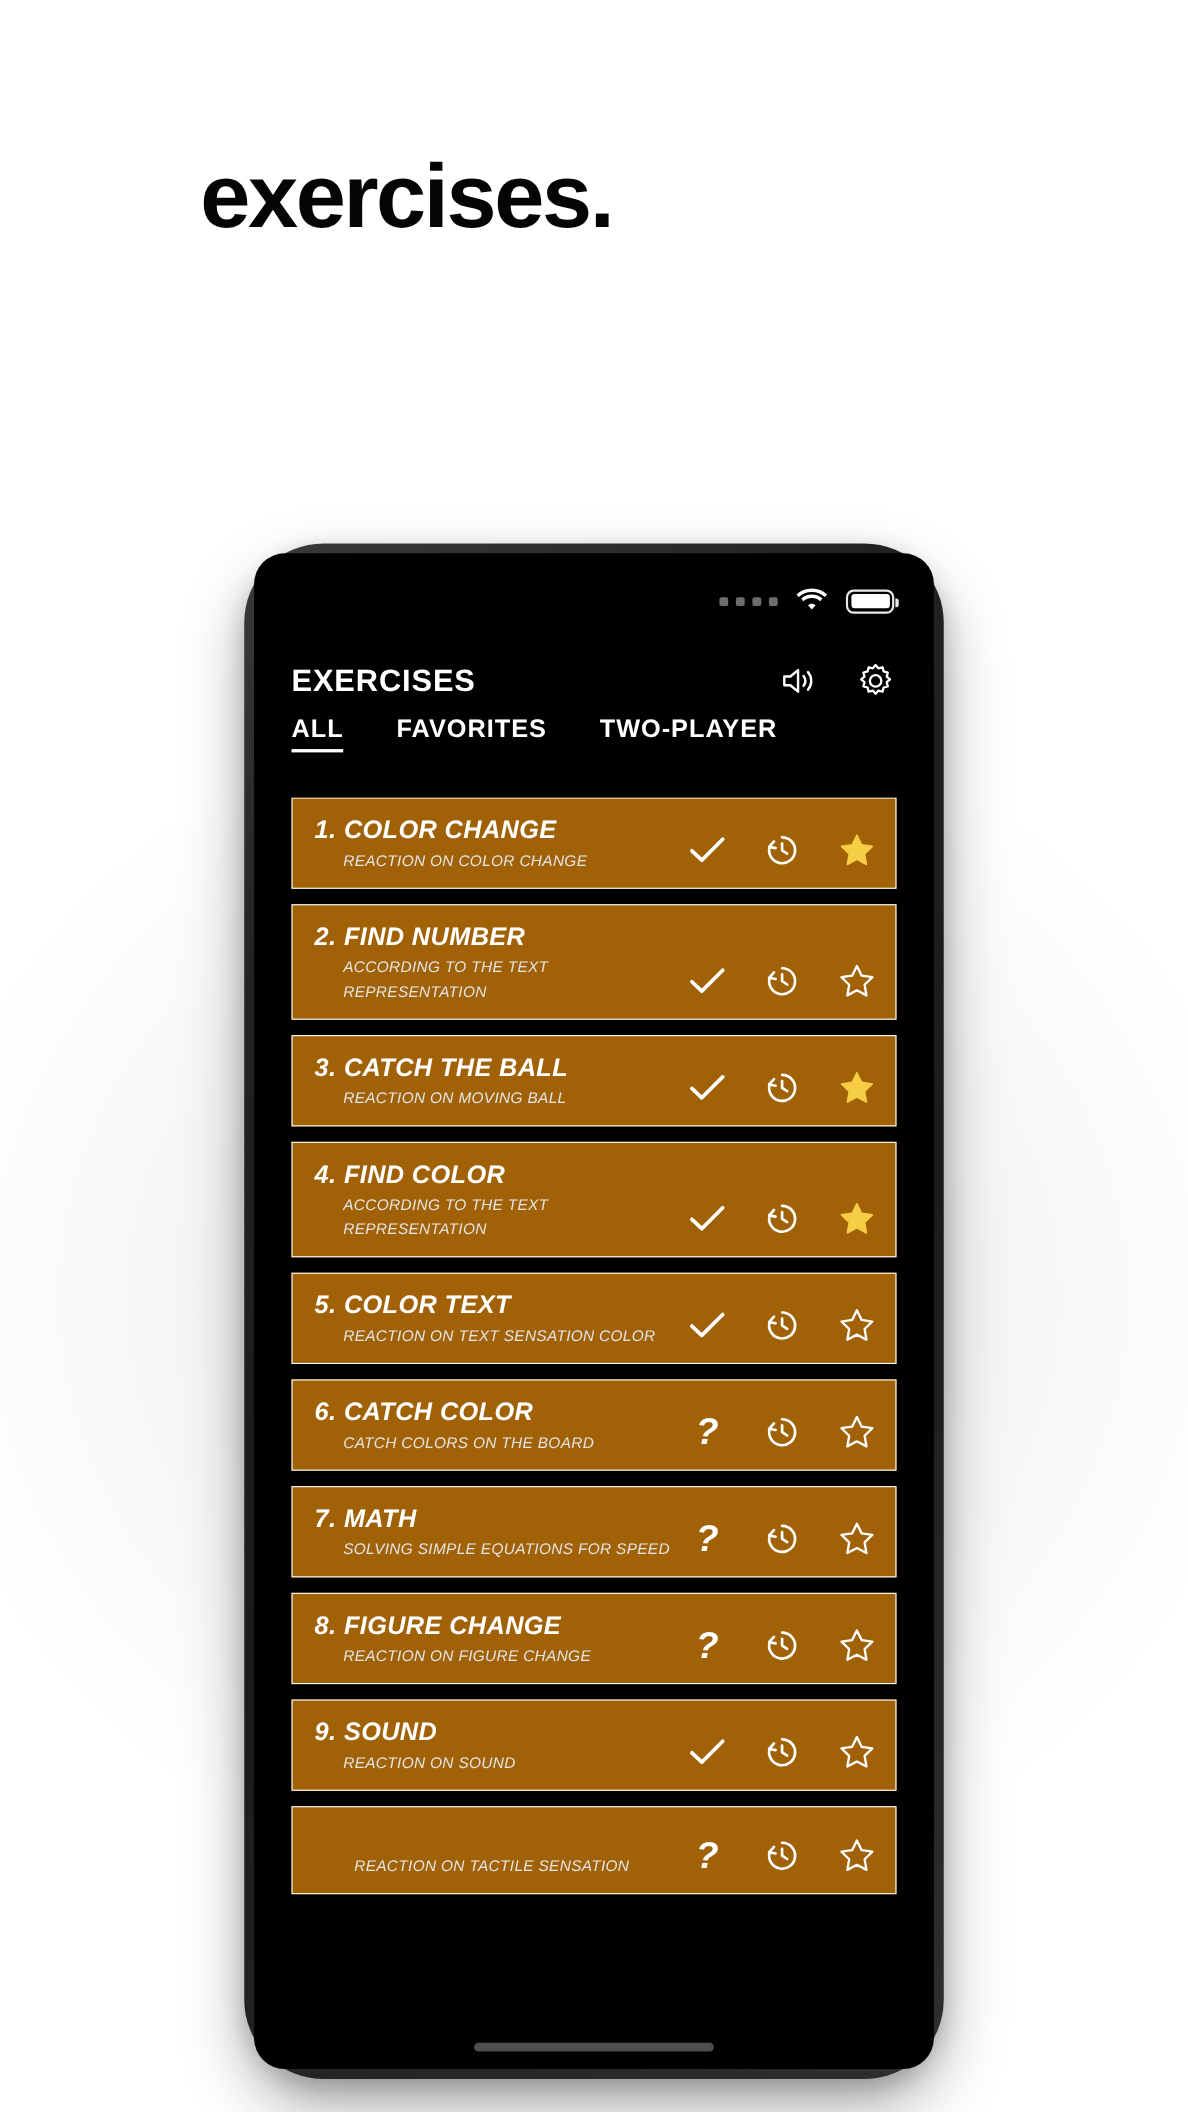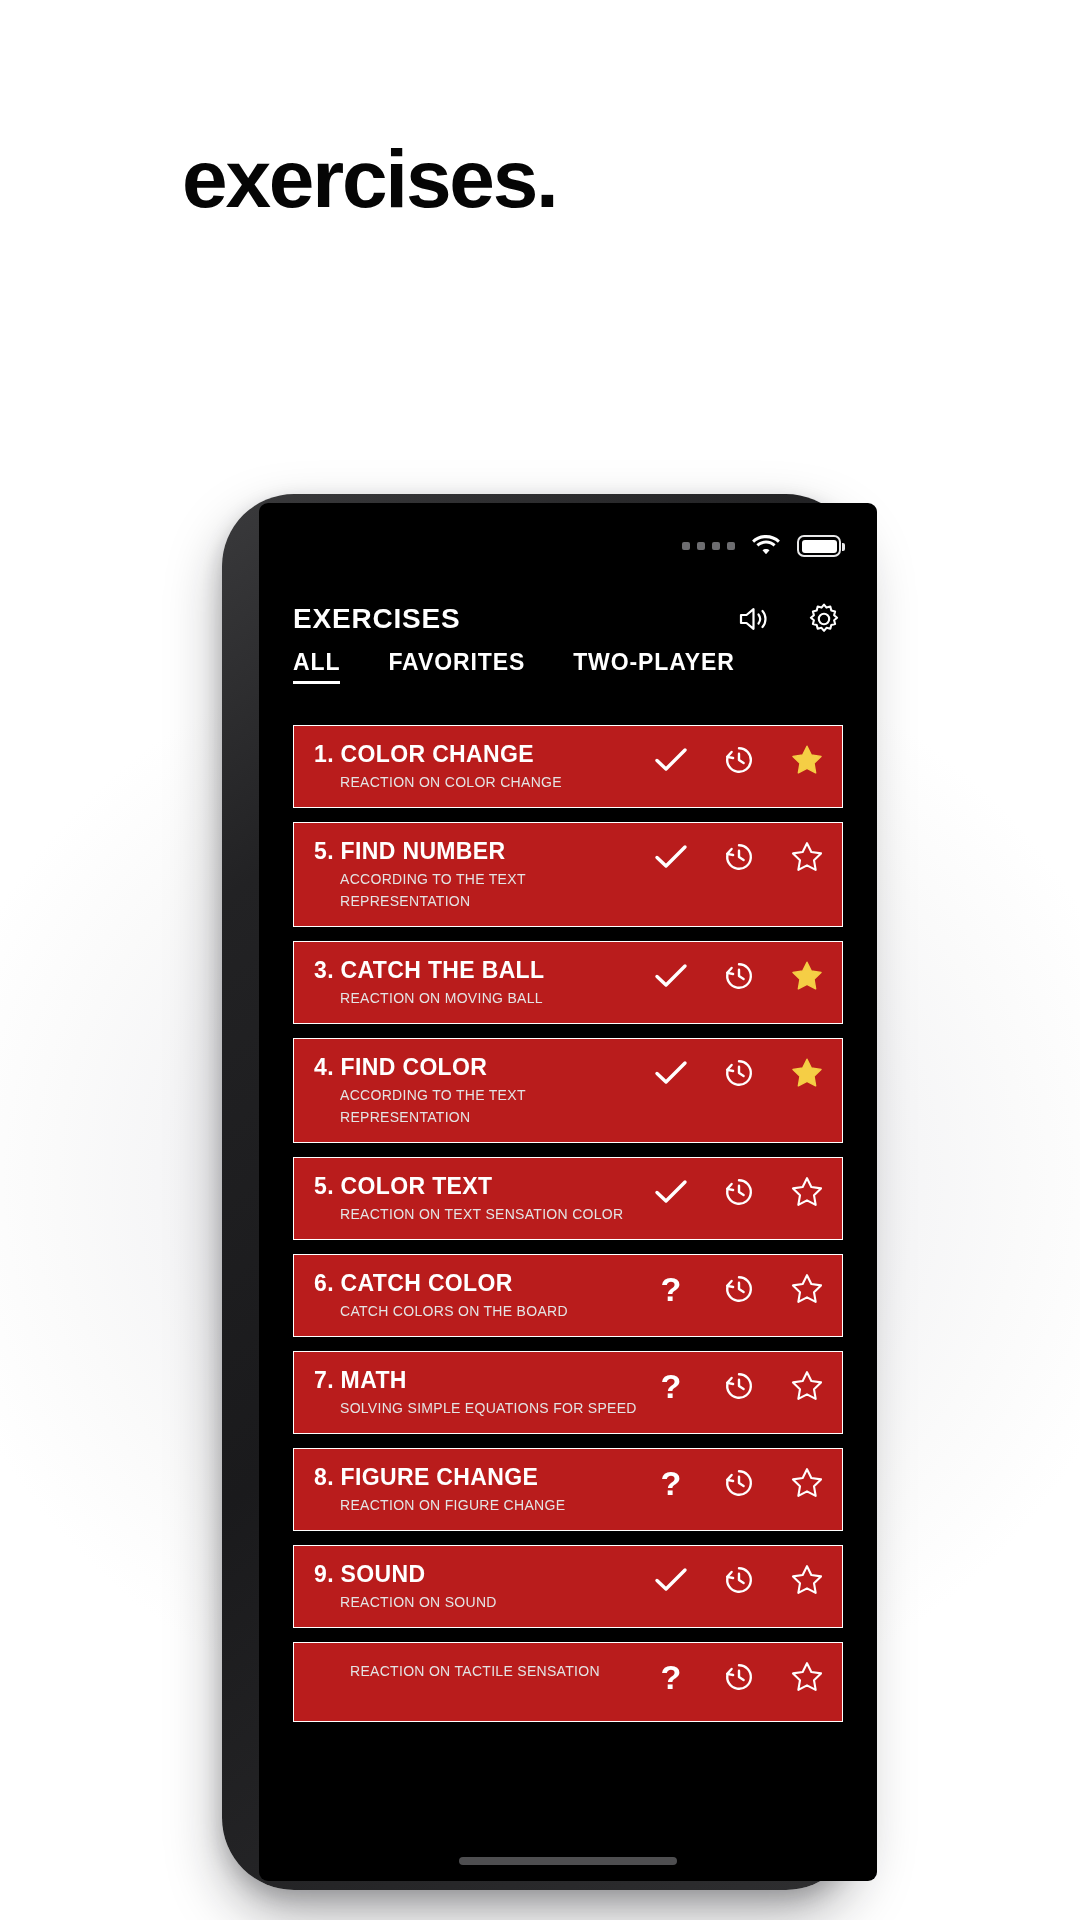--- a/index.html
+++ b/index.html
@@ -49,24 +49,23 @@
     padding: 9px;
     box-sizing: border-box;
     box-shadow:
       0 26px 54px rgba(20,20,26,0.34),
       0 8px 20px rgba(20,20,26,0.20);
   }
   .screen {
     position: relative;
     width: 100%;
     height: 100%;
-    border-radius: 9px;
+    border-radius: 28px;
     background: #000000;
     overflow: hidden;
-    margin-left: 28px;
   }
 
   
   .statusbar {
     position: absolute;
     left: 0; top: 0;
     width: 100%;
     height: 78px;
   }
   .sb-right {
@@ -164,27 +163,28 @@
     left: 0;
     top: 222px;
     width: 100%;
     bottom: 0;
     padding: 0 34px;
     box-sizing: border-box;
     overflow: hidden;
   }
   .card {
     border: 1.6px solid #ffffff;
-    background: #b91c1c;
+    background: #a16207;
     margin-bottom: 14px;
     display: flex;
-    align-items: flex-start;
+    align-items: flex-end;
     padding: 14px 18px 14px 20px;
     box-sizing: border-box;
     min-height: 80px;
+    font-style: italic;
   }
   .card-text { flex: 1; min-width: 0; }
   .card-title {
     color: #ffffff;
     font-size: 23px;
     font-weight: 700;
     letter-spacing: 0.35px;
     line-height: 28px;
     white-space: nowrap;
   }
@@ -312,21 +312,21 @@
             </span>
             <span class="ic-slot">
               <svg width="36" height="34" viewBox="0 0 34 34">
                 <path d="M17 3.2l4.33 8.78 9.69 1.41-7.01 6.83 1.65 9.65L17 25.31l-8.66 4.56 1.65-9.65-7.01-6.83 9.69-1.41z" fill="#F5CE45" stroke="#F5CE45" stroke-width="1.4" stroke-linejoin="round"></path>
               </svg>
             </span>
           </div>
         </div>
         <div class="card">
           <div class="card-text">
-            <div class="card-title">5. FIND NUMBER</div>
+            <div class="card-title">2. FIND NUMBER</div>
             <div class="card-sub">ACCORDING TO THE TEXT REPRESENTATION</div>
           </div>
           <div class="card-icons">
             <span class="ic-slot">
               <svg width="34" height="28" viewBox="0 0 34 28">
                 <path d="M3 14.5L12 23 31 4" fill="none" stroke="#fff" stroke-width="3.4" stroke-linecap="round" stroke-linejoin="round"></path>
               </svg>
             </span>
             <span class="ic-slot">
               <svg width="34" height="34" viewBox="0 0 34 34">

